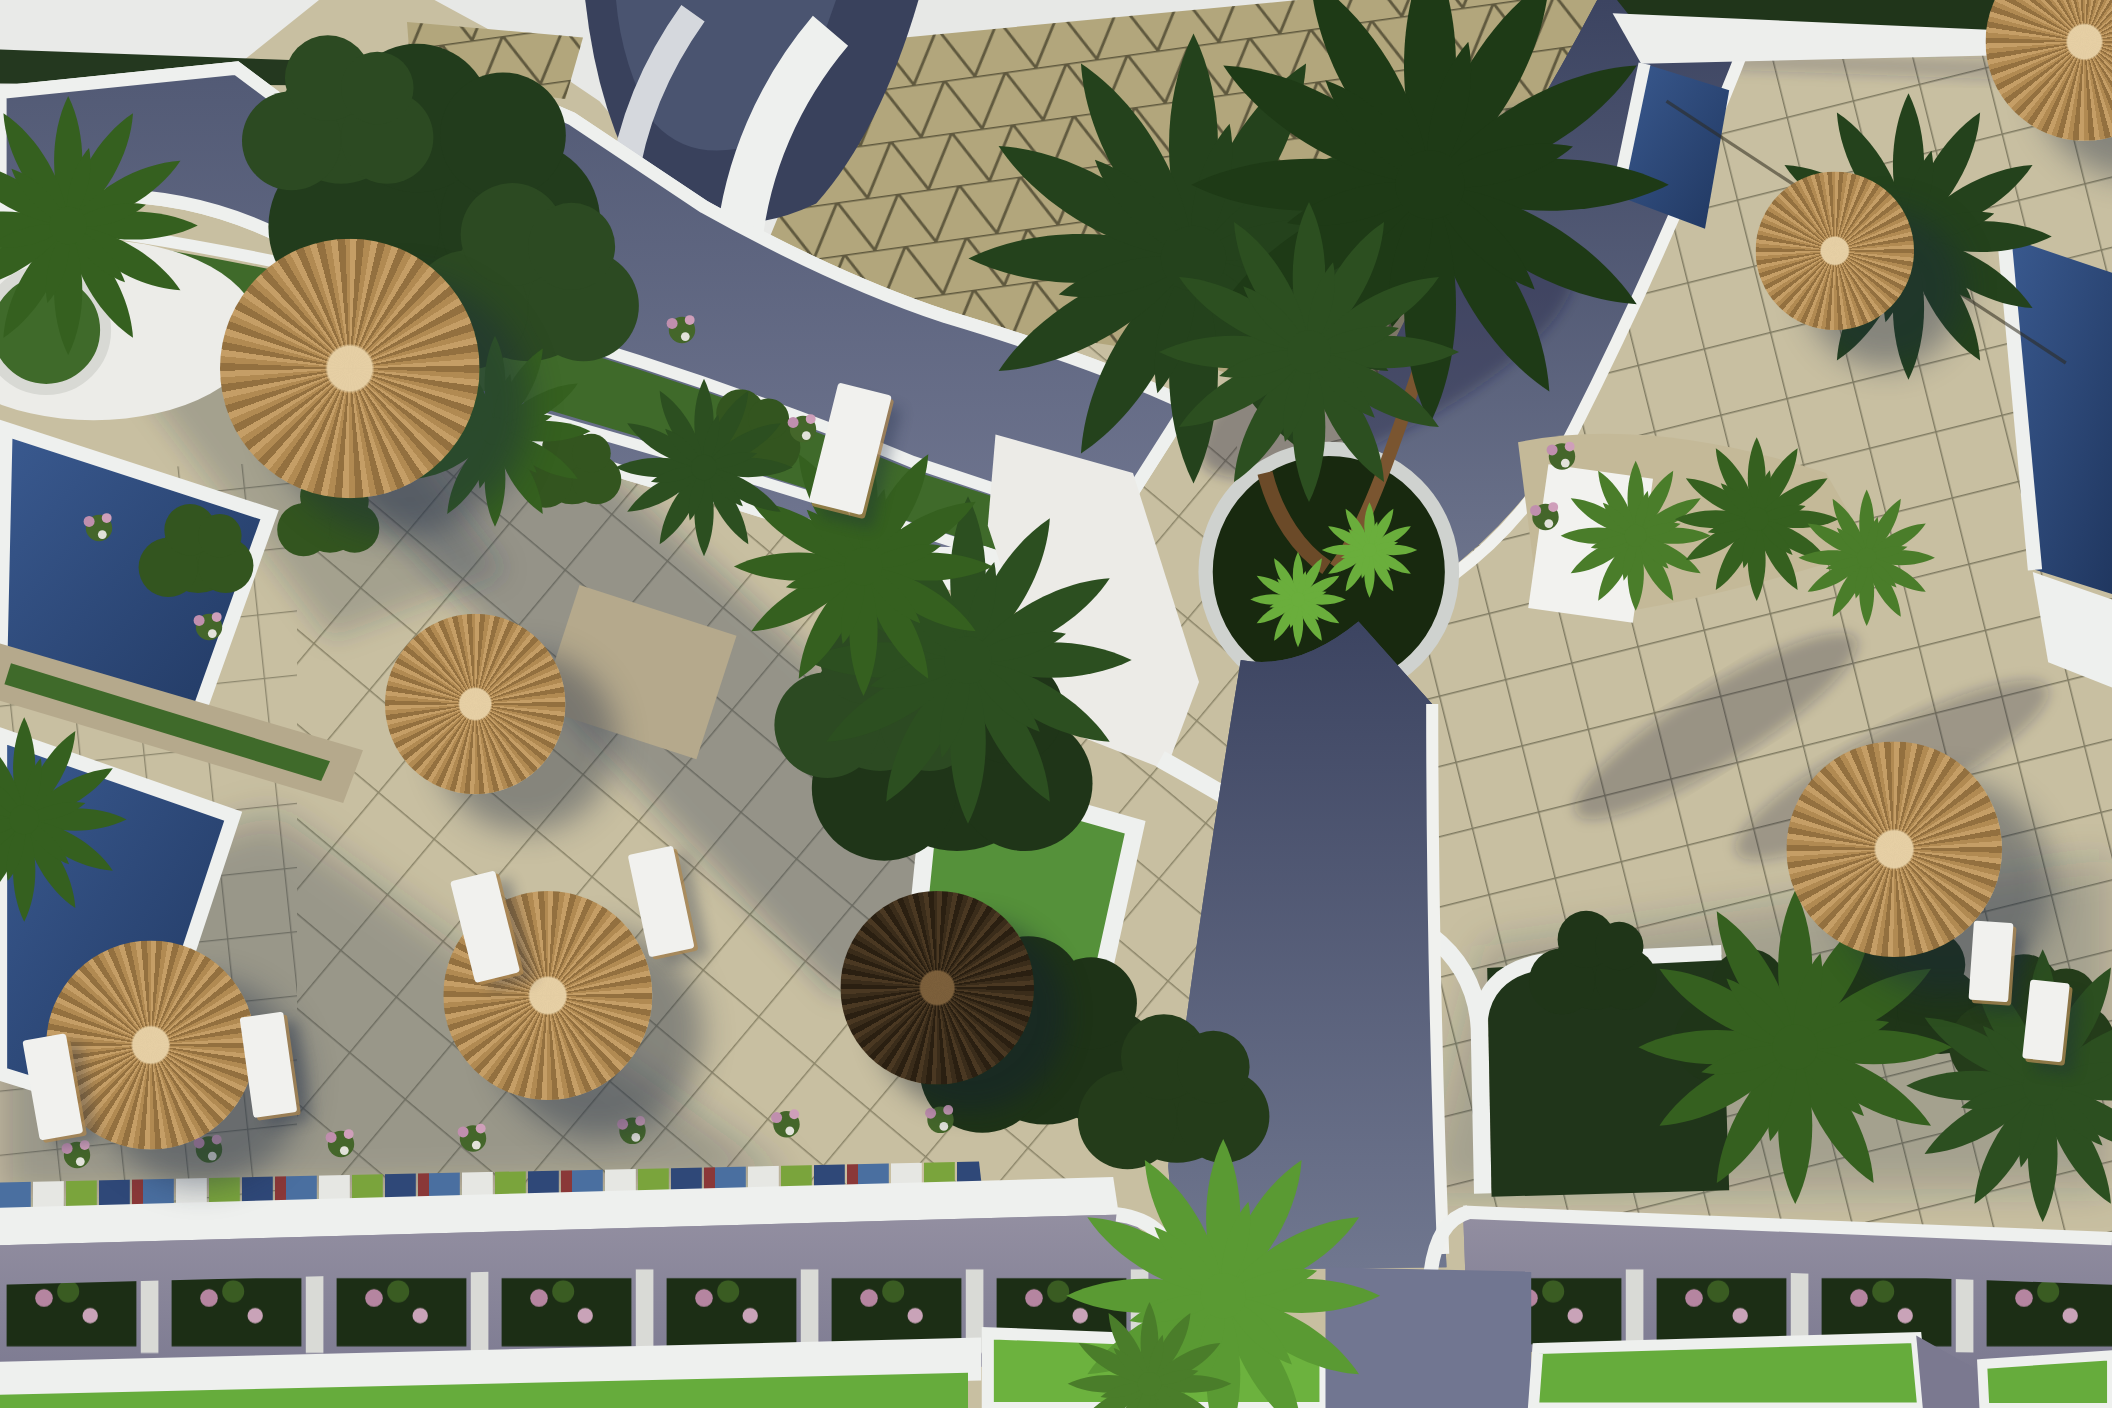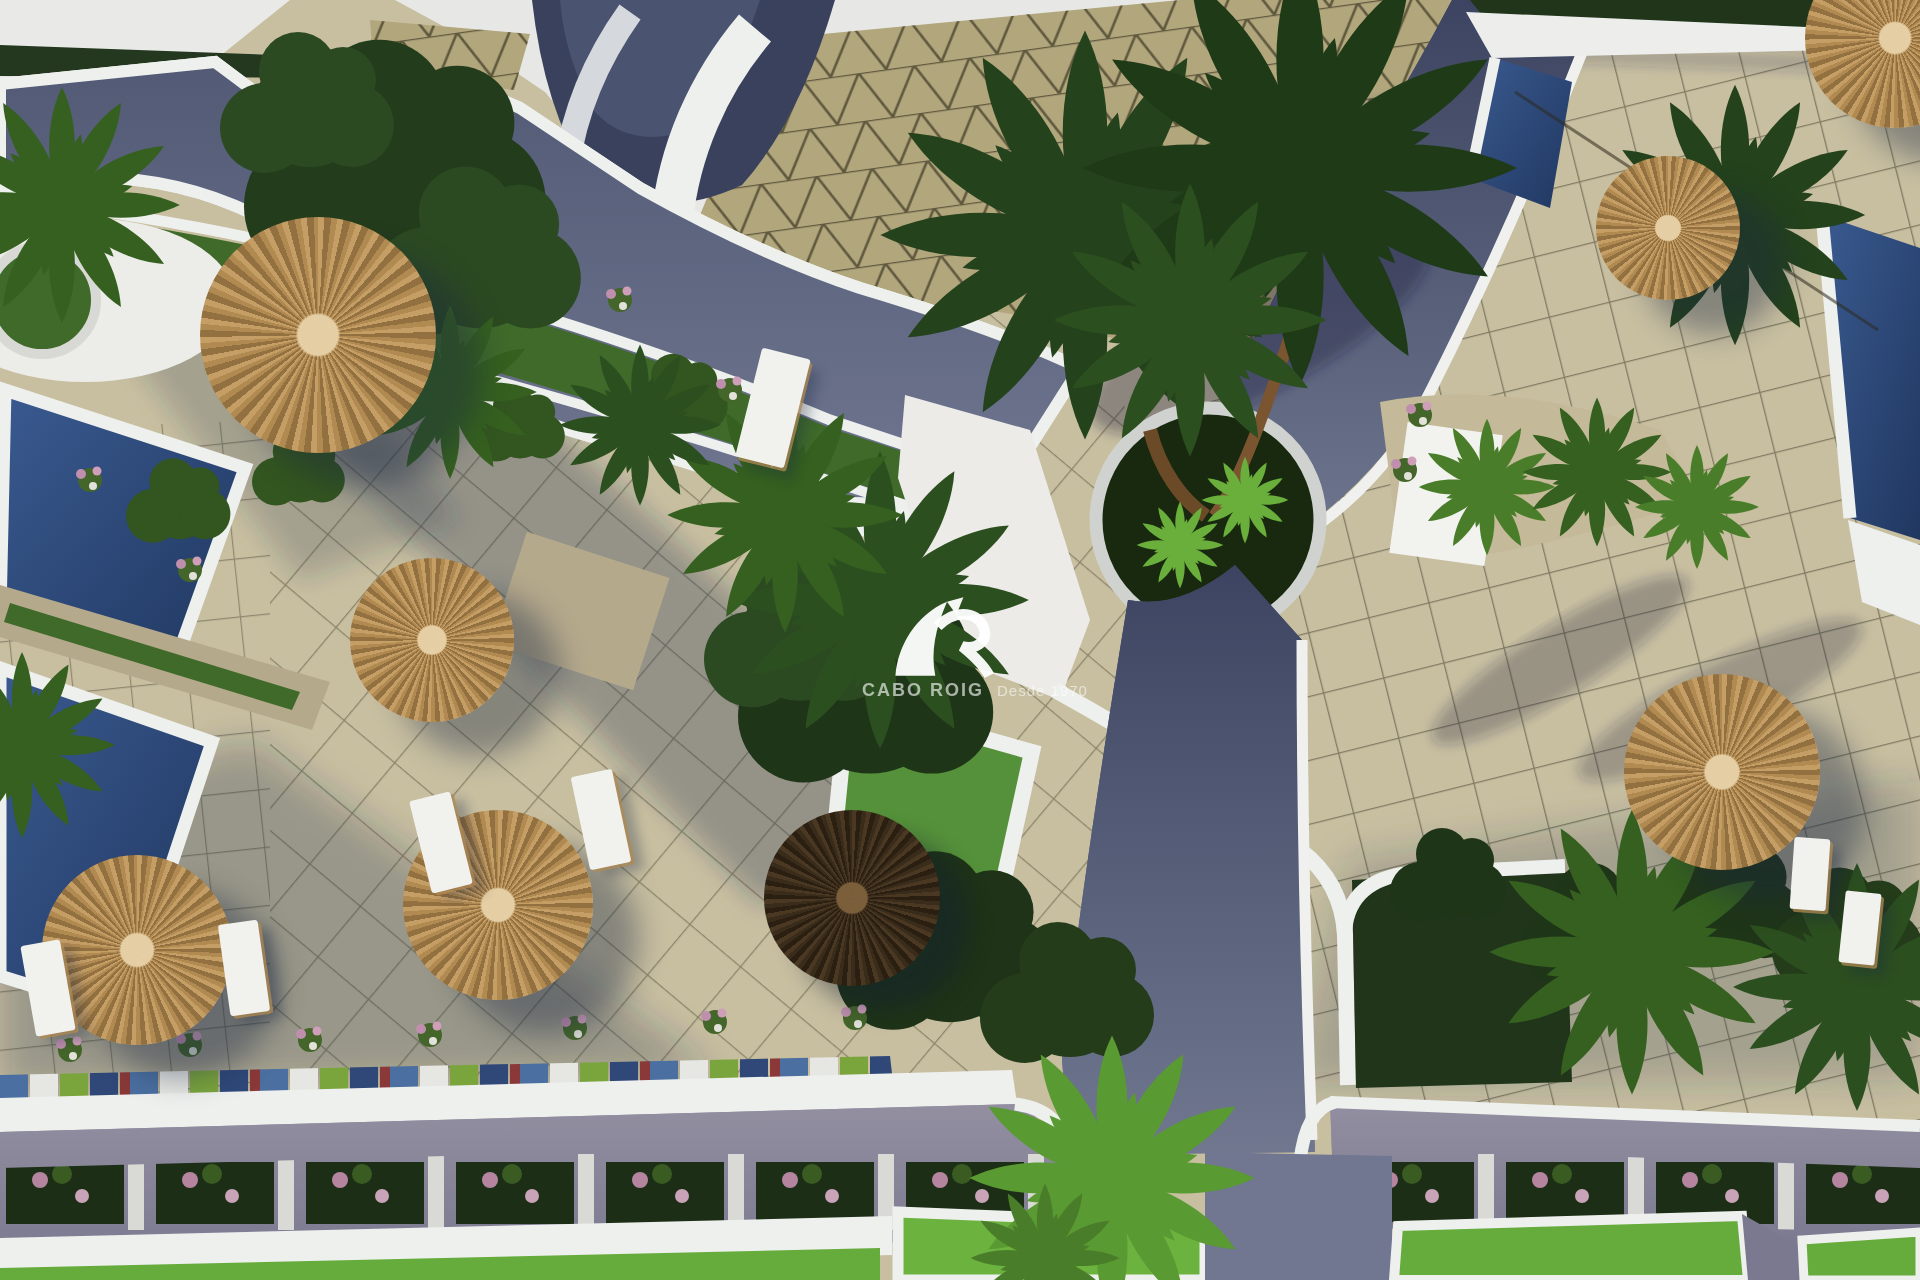--- a/index.html
+++ b/index.html
@@ -318,27 +318,14 @@
       <div class="umbrella" style="left: 1895px; top: 38px; height: 180px; width: 180px;"></div>
       <div class="lounger" style="left: 28px; top: 942px; width: 40px; height: 92px; transform: rotate(-10deg);"></div>
       <div class="lounger" style="left: 224px; top: 922px; width: 40px; height: 92px; transform: rotate(-8deg);"></div>
       <div class="lounger" style="left: 420px; top: 795px; width: 42px; height: 95px; transform: rotate(-14deg);"></div>
       <div class="lounger" style="left: 580px; top: 772px; width: 42px; height: 95px; transform: rotate(-12deg);"></div>
       <div class="lounger" style="left: 1792px; top: 838px; width: 36px; height: 72px; transform: rotate(4deg);"></div>
       <div class="lounger" style="left: 1842px; top: 892px; width: 36px; height: 72px; transform: rotate(6deg);"></div>
       <div class="lounger" style="left: 748px; top: 352px; width: 50px; height: 112px; transform: rotate(14deg);"></div>
     </div>
 
-<div id="watermark">
-  <svg id="wm-logo" width="118" height="82" viewBox="0 0 100 70">
-    <g fill="rgba(255,255,255,.95)" stroke="none">
-      <path d="M6,68 C8,42 24,16 50,5 C40,28 36,48 40,68 Z"></path>
-      <path d="M50,5 L64,1 L58,16 Z"></path>
-    </g>
-    <path d="M42,26 C55,12 74,12 81,26 C86,38 76,46 63,43 C74,52 82,60 86,68" stroke="rgba(255,255,255,.95)" stroke-width="9" fill="none"></path>
-  </svg>
-  <div class="row">
-    <span id="wm-brand">CABO ROIG</span>
-    <span id="wm-tagline">Desde 1970</span>
-  </div>
+
 </div>
 
-</div>
-
 </body></html>

